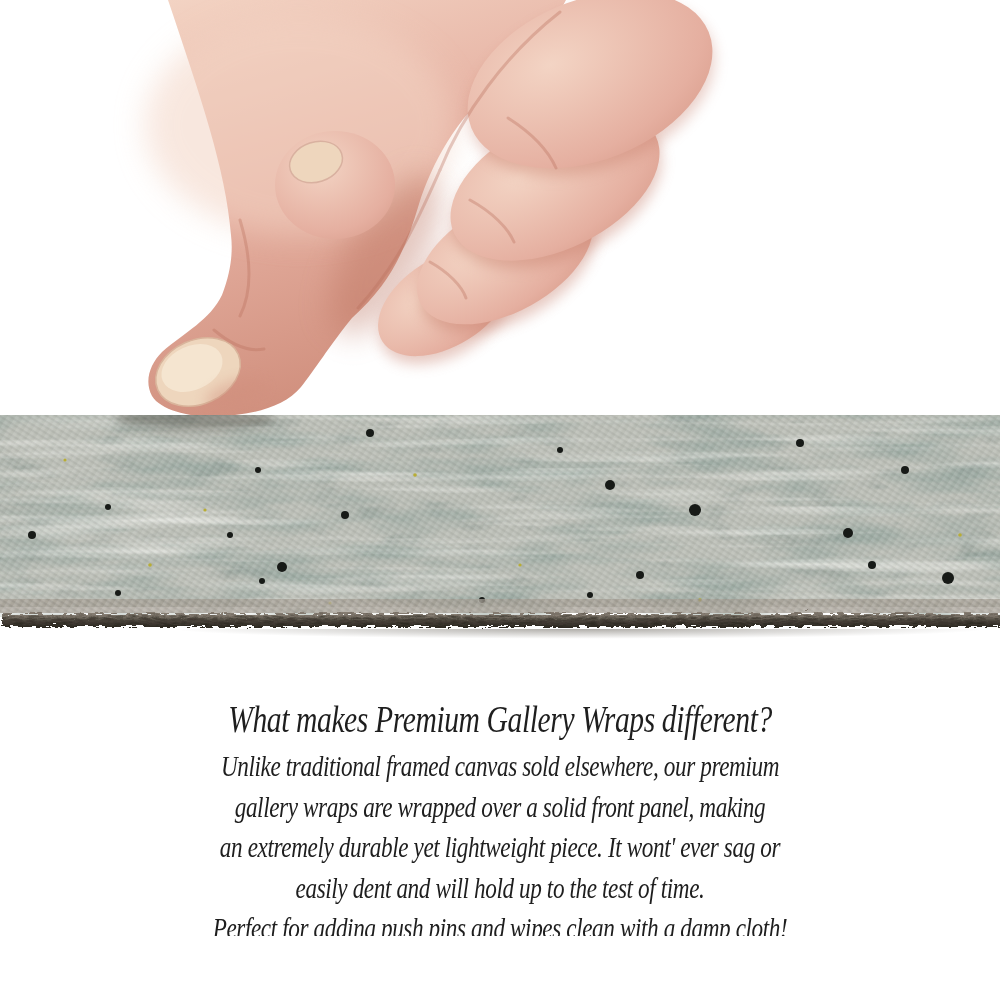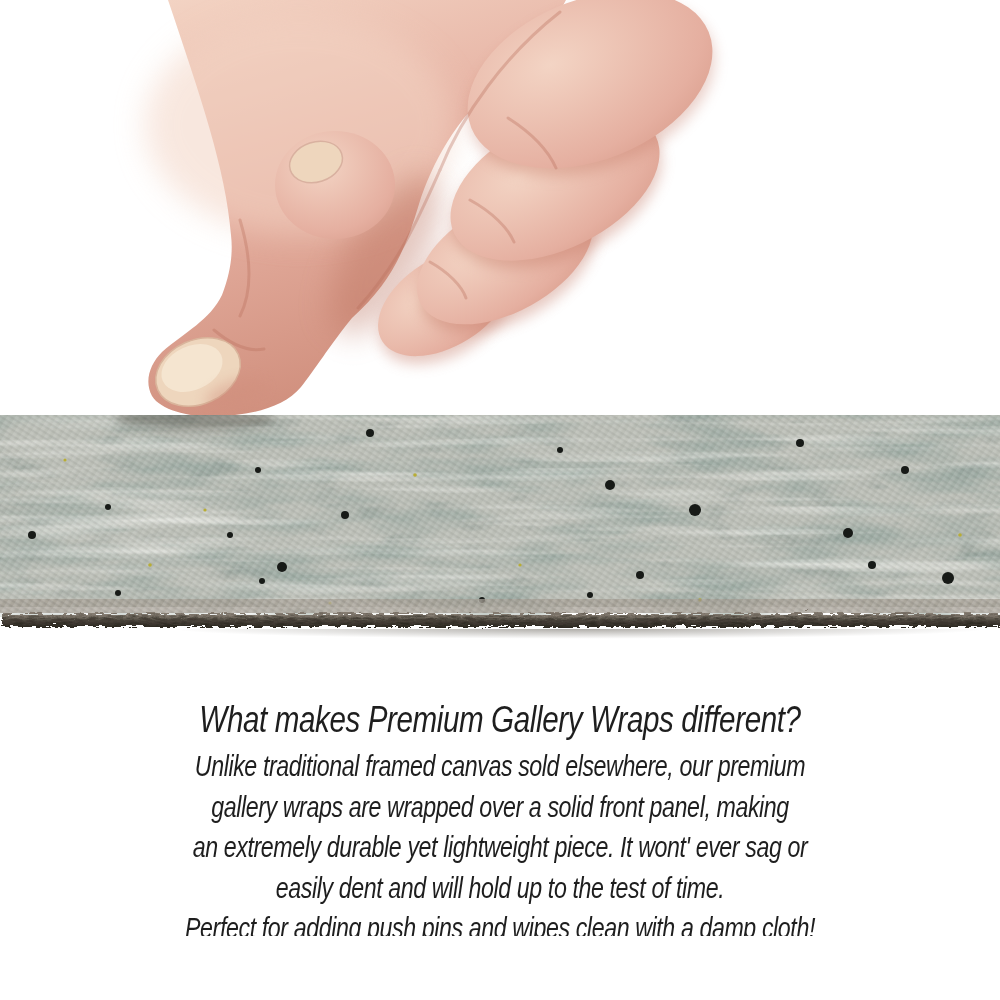--- a/index.html
+++ b/index.html
@@ -1,19 +1,19 @@
 <!DOCTYPE html>
 <html style="--bg: #ffffff; --text: #1e1e1e; --canvas-base: #bcbfb7; --canvas-green: #57695e; --canvas-dark: #38463e; --canvas-white: #d2d3cc; --edge-light: #8a8176; --edge-dark: #2c2721; --speck-yellow: #b8ad35; --skin-light: #f3d4c4; --skin-mid: #e5afa0; --skin-deep: #d08f7d; --skin-crease: #b96f5c; --nail: #eed6bd;"><head>
 <meta charset="utf-8">
 <style>
   html,body{margin:0;padding:0;background:#fff;}
   .stage{
     position:relative;width:1000px;height:936px;overflow:hidden;
     background:var(--bg,#ffffff);
-    font-family:Liberation Sans, sans-serif;
+    font-family:Liberation Serif, serif;
   }
   
   .photo{position:absolute;top:0;left:0;width:1000px;height:660px;}
   .hand-svg{position:absolute;top:0;left:0;}
   .strip{position:absolute;top:415px;left:0;width:1000px;height:215px;}
   .strip svg{display:block;width:100%;height:100%;}
   .strip-shadow{
     position:absolute;top:629px;left:0;width:1000px;height:14px;
     background:radial-gradient(ellipse 58% 100% at 58% 0%, rgba(78,72,62,.45), rgba(78,72,62,0) 70%);
   }

